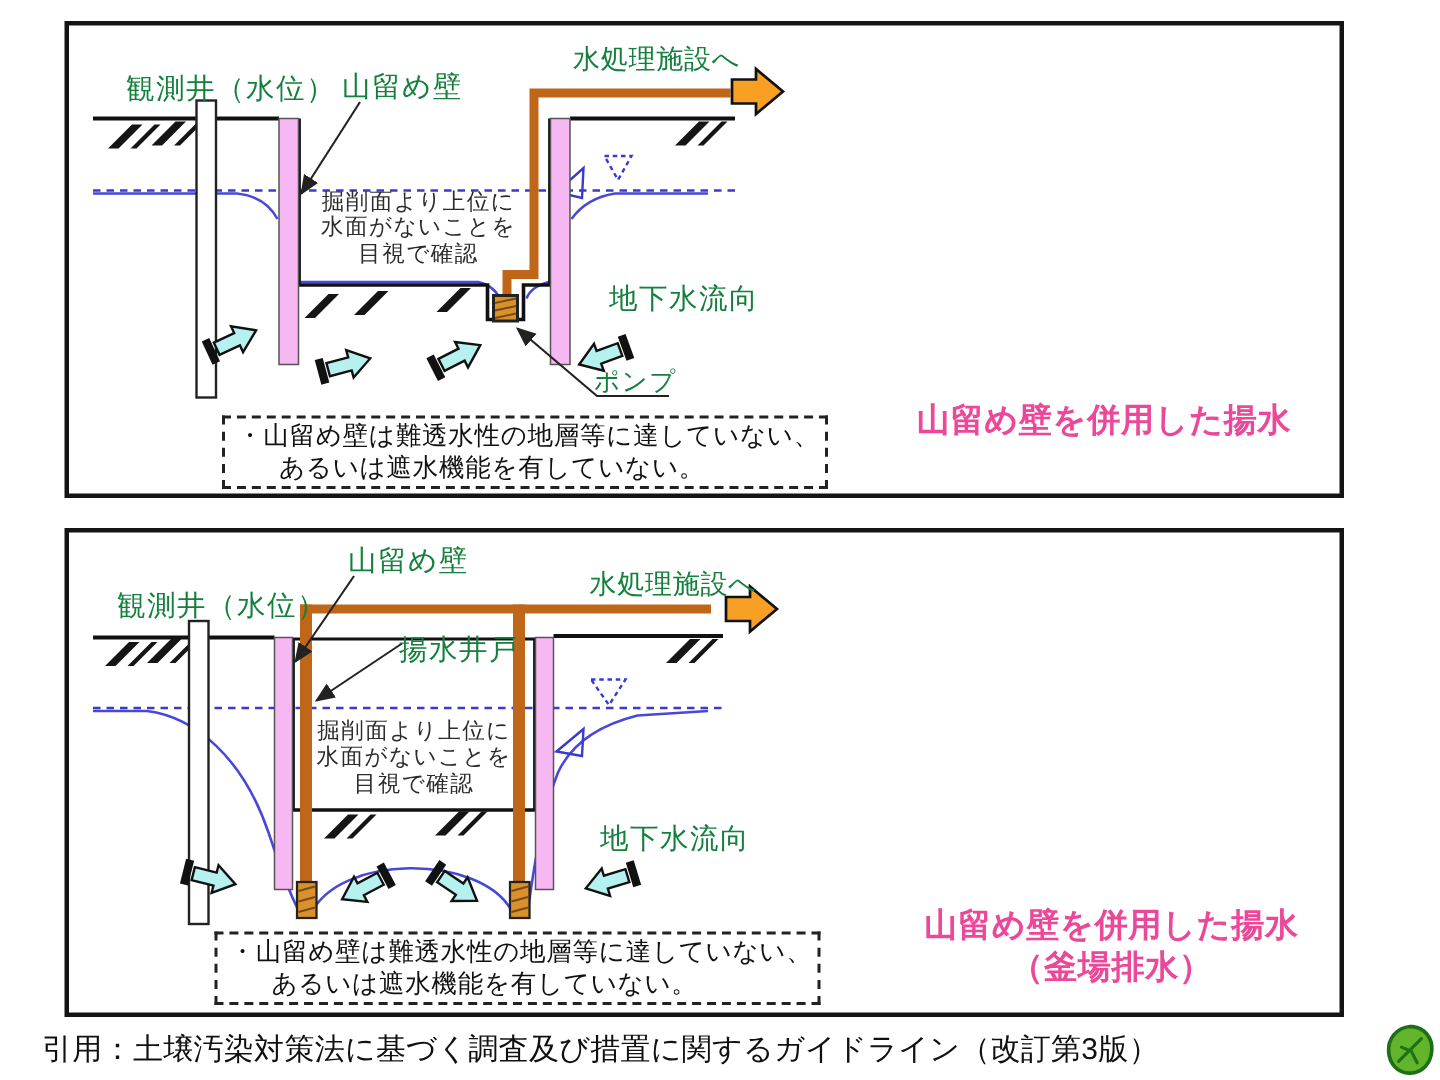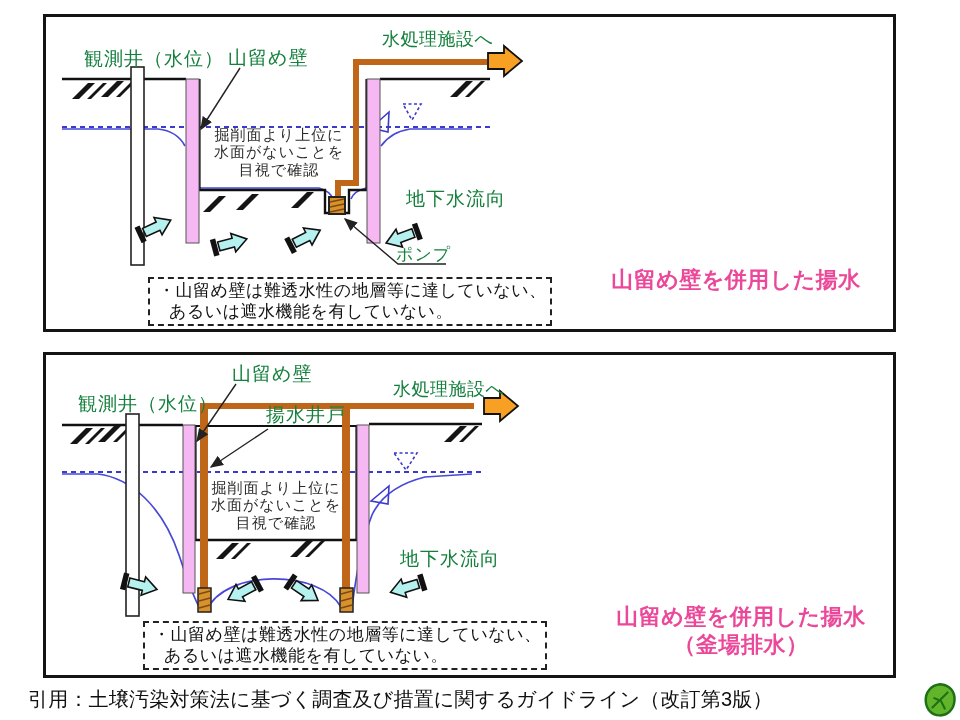--- a/index.html
+++ b/index.html
@@ -12,21 +12,21 @@
   .txt{position:absolute;z-index:2;color:#15803d;white-space:nowrap;}
   .serif{font-family:"Liberation Serif",serif;}
   .lbl{font-size:19px;letter-spacing:1px;}
   .lbl-sm{font-size:18px;letter-spacing:0.5px;}
   .check{font-size:15px;line-height:1.16;text-align:center;color:#2b2b2b;letter-spacing:1px;}
   .caution{
     position:absolute;z-index:2;border:2px dashed #222;padding:1px 6px 2px 8px;
     font-family:Liberation Serif, serif;font-size:17px;line-height:21px;
     color:#111;letter-spacing:0.5px;white-space:nowrap;
   }
-  .caution .l2{margin-left:11px;}
+  .caution .l2{margin-left:28px;}
   .title{
     position:absolute;z-index:2;width:312px;text-align:center;
     font-weight:700;font-size:22px;line-height:1.28;color:#ec4899;letter-spacing:0.5px;
   }
   #footer-citation{
     position:absolute;left:28px;top:686px;z-index:2;font-size:20px;color:#101010;letter-spacing:0.2px;
   }
   #leaf{position:absolute;left:921px;top:681px;z-index:2;}
 </style>
 </head>
@@ -164,21 +164,21 @@
 <div class="caution" style="left:148px;top:277px;width:386px;">
   <span>・山留め壁は難透水性の地層等に達していない、</span><br>
   <span class="l2">あるいは遮水機能を有していない。</span>
 </div>
 <div class="title" style="left:580px;top:266px;">
   <span>山留め壁を併用した揚水</span><br>
 </div>
 
 <div class="txt serif lbl" style="left:232px;top:361px;">山留め壁</div>
 <div class="txt serif lbl" style="left:78px;top:391px;">観測井（水位）</div>
-<div class="txt serif lbl" style="left:266px;top:402px;">揚水井戸</div>
+<div class="txt serif lbl" style="left:266px;top:420px;">揚水井戸</div>
 <div class="txt serif lbl-sm" style="left:393px;top:377px;">水処理施設へ</div>
 <div class="txt serif lbl" style="left:400px;top:546px;">地下水流向</div>
 <div class="txt serif check" style="left:210px;top:480px;width:132px;">
   <span>掘削面より上位に</span><br>
   <span>水面がないことを</span><br>
   <span>目視で確認</span>
 </div>
 <div class="caution" style="left:143px;top:621px;width:386px;">
   <span>・山留め壁は難透水性の地層等に達していない、</span><br>
   <span class="l2">あるいは遮水機能を有していない。</span>

